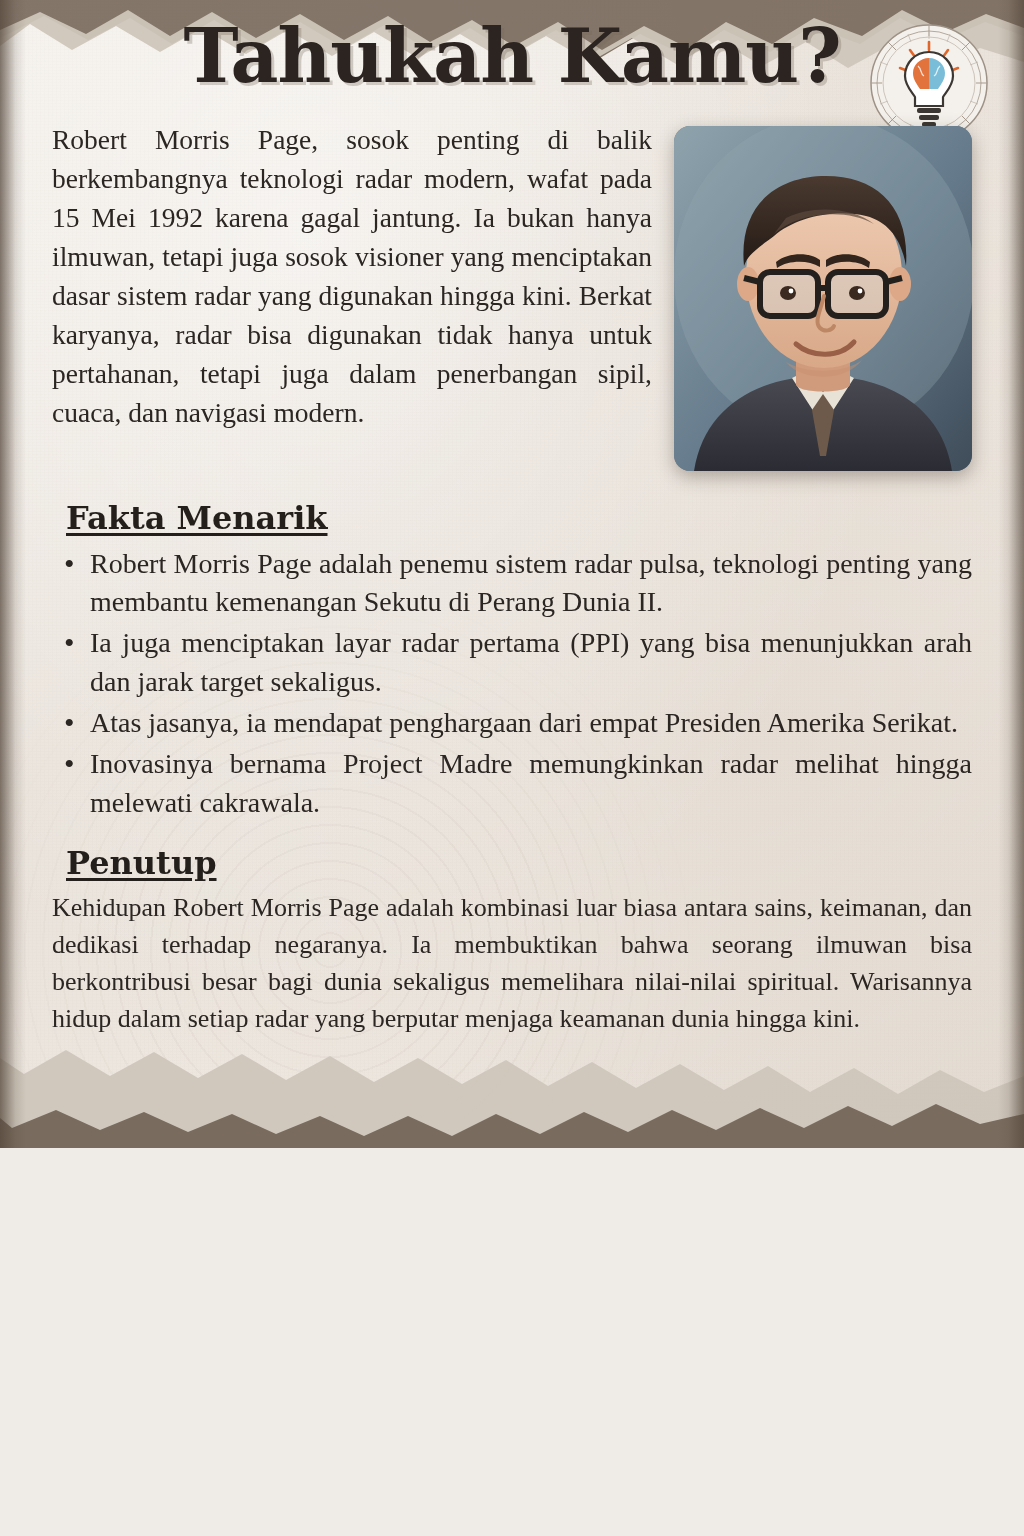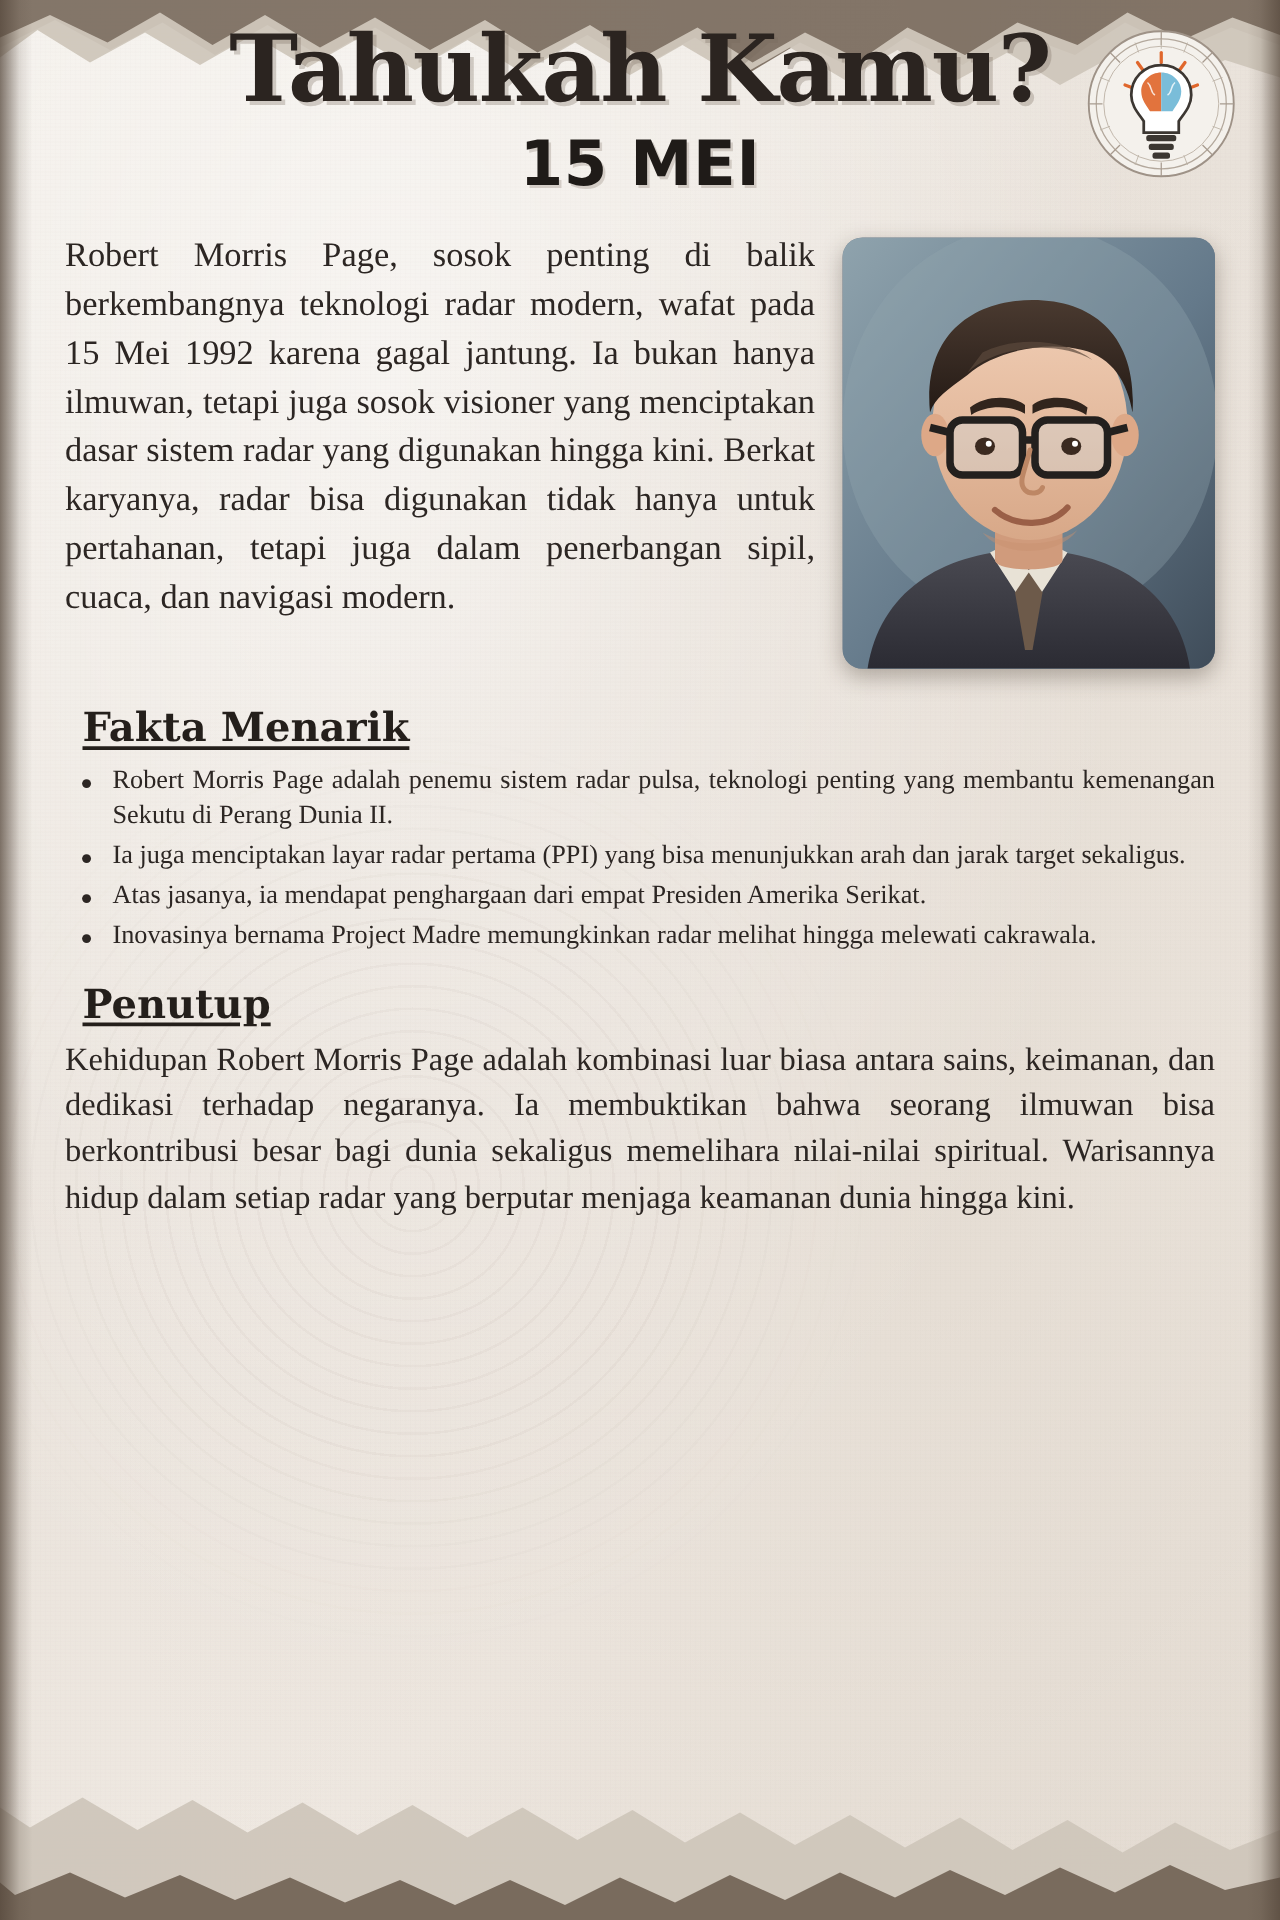--- a/index.html
+++ b/index.html
@@ -10,21 +10,21 @@
     width: 1024px;
     height: 1536px;
     overflow: hidden;
     font-family: "Liberation Serif", serif;
     background: #efebe6;
   }
 
   .poster {
     position: relative;
     width: 1024px;
-    height: 1536px;
+    height: 1148px;
     background:
       radial-gradient(ellipse at 30% 20%, rgba(255,255,255,0.55), rgba(255,255,255,0) 60%),
       radial-gradient(ellipse at 75% 65%, rgba(222,212,201,0.55), rgba(255,255,255,0) 65%),
       linear-gradient(140deg, #f3efe9 0%, #e9e2da 40%, #efe9e2 70%, #e4dcd3 100%);
     overflow: hidden;
   }
 
   
   .grain {
     position: absolute;
@@ -158,21 +158,21 @@
   }
 
   ul.facts {
     margin: 0;
     padding-left: 34px;
     list-style: none;
   }
   ul.facts li {
     position: relative;
     font-family: "Liberation Serif", serif;
-    font-size: 21px;
+    font-size: 28px;
     line-height: 1.37;
     color: #2c2623;
     text-align: justify;
     margin-bottom: 3px;
     padding-left: 4px;
   }
   ul.facts li::before {
     content: "•";
     position: absolute;
     left: -22px;
@@ -208,21 +208,20 @@
   <svg class="torn bottom" viewBox="0 0 1024 130" preserveAspectRatio="none">
     <path d="M0,130 L1024,130 L1024,58 L984,74 L940,52 L898,76 L854,50 L810,74 L768,48 L724,72 L680,46 L636,70 L592,44 L548,68 L506,42 L462,66 L418,40 L374,64 L330,38 L286,62 L242,36 L198,60 L154,34 L110,58 L66,32 L24,56 L0,40 Z" fill="#cfc6bb" opacity="0.95"></path>
     <path d="M0,130 L1024,130 L1024,96 L980,106 L936,86 L892,108 L848,88 L804,110 L760,90 L716,112 L672,92 L628,114 L584,94 L540,116 L496,96 L452,118 L408,98 L364,118 L320,98 L276,116 L232,96 L188,114 L144,94 L100,112 L56,92 L12,110 L0,100 Z" fill="#6a5a4c" opacity="0.85"></path>
   </svg>
 
   <div class="side-strip left"></div>
   <div class="side-strip right"></div>
 
   <div class="header">
     <h1 class="title">Tahukah Kamu?</h1>
-    <div class="subtitle">15 MEI</div>
 
     <div class="emblem">
       <svg viewBox="0 0 122 122" width="122" height="122">
         <circle cx="61" cy="61" r="58" fill="#f4f1ec" stroke="#9e9287" stroke-width="1.5"></circle>
         <circle cx="61" cy="61" r="52" fill="none" stroke="#b3a89c" stroke-width="1"></circle>
         <circle cx="61" cy="61" r="46" fill="none" stroke="#c2b8ac" stroke-width="0.8"></circle>
         <g stroke="#a79b8f" stroke-width="1">
           <line x1="61" y1="3" x2="61" y2="14"></line>
           <line x1="61" y1="108" x2="61" y2="119"></line>
           <line x1="3" y1="61" x2="14" y2="61"></line>

